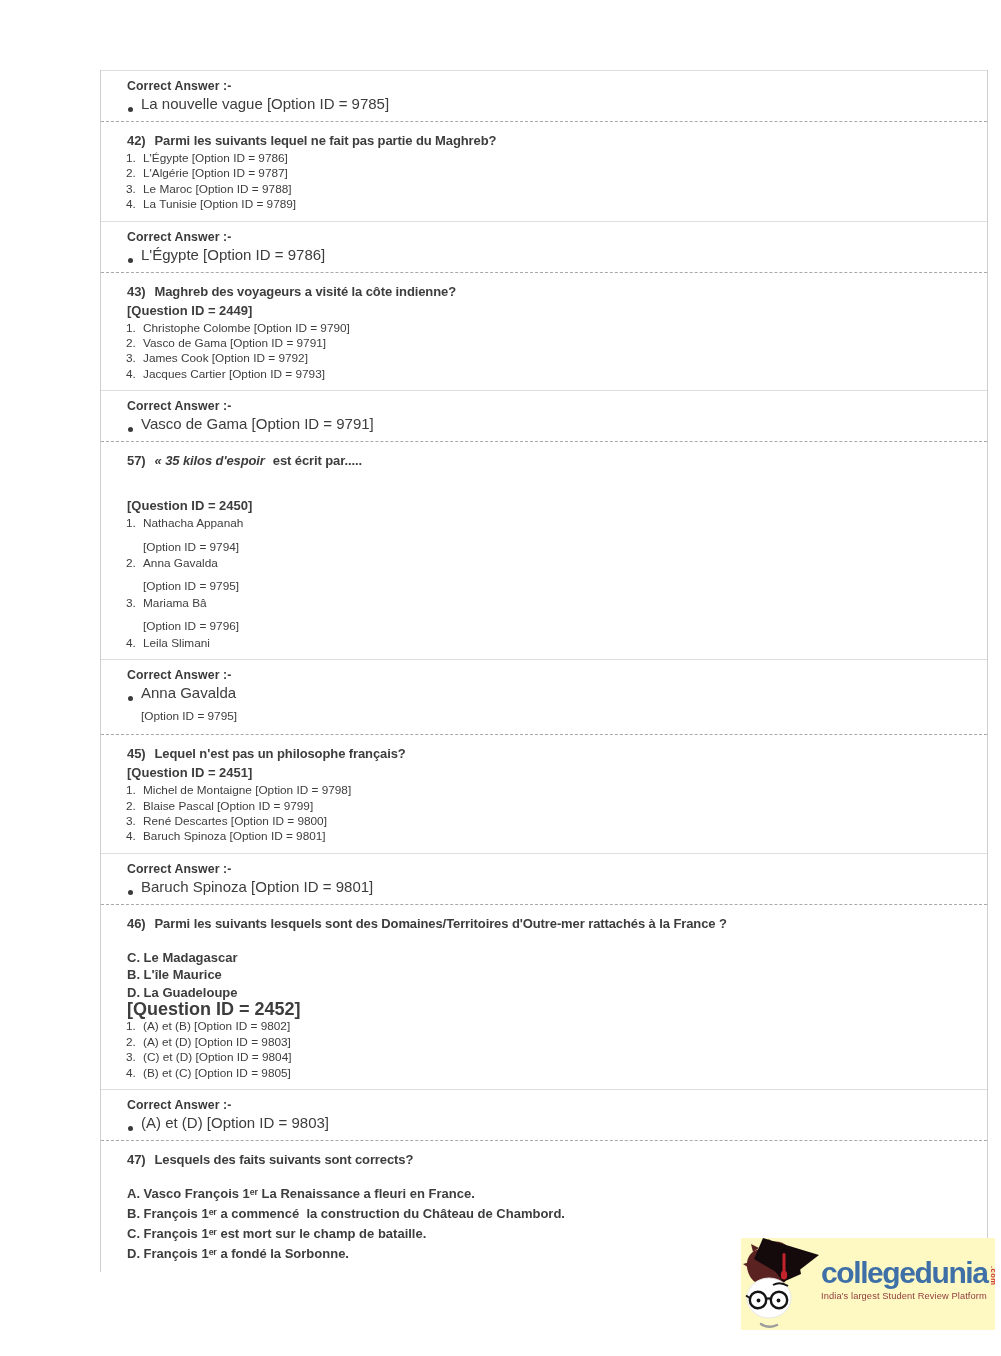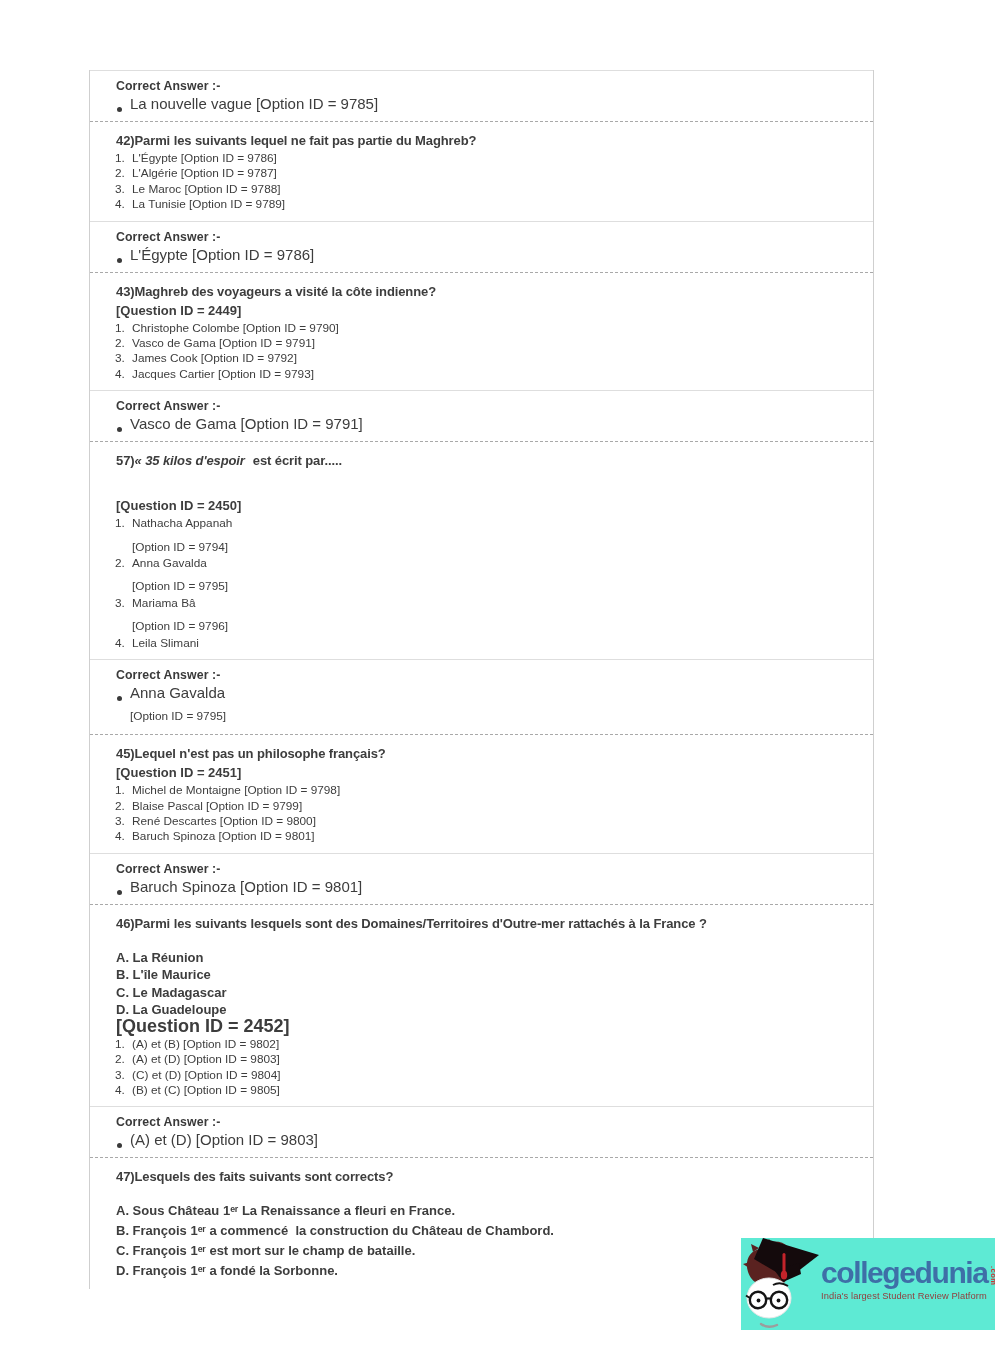--- a/index.html
+++ b/index.html
@@ -3,54 +3,54 @@
 <meta charset="utf-8">
 <style>
   * { margin:0; padding:0; box-sizing:border-box; }
   html,body { background:#ffffff; }
   body {
     width:1001px; height:1356px; position:relative; overflow:hidden;
     font-family:"Liberation Sans","DejaVu Sans",sans-serif;
     color:#3d3d3d;
   }
   .sheet {
-    position:absolute; left:89px; top:70px; width:785px;
+    position:absolute; left:100px; top:70px; width:888px;
     border-left:1px solid #cfcfcf; border-right:1px solid #cfcfcf;
     background:#fff;
   }
   
   .ans {
     border-top:1px solid #dedede;
     border-bottom:1px dashed #a9a9a9;
     padding:7px 26px 9px 26px;
   }
   .ans-label { font-weight:700; font-size:12.3px; line-height:17px; color:#3a3a3a; letter-spacing:0.1px; }
   .ans-row { display:flex; align-items:flex-end; font-size:15px; line-height:17px; }
   .dot { width:5px; height:5px; border-radius:50%; background:#3a3a3a; margin:6px 8px 0 1px; flex:none; }
   .ans-id { font-size:11.8px; line-height:15px; margin:8px 0 1px 14px; }
   
   .qb { padding:9px 26px 8px 26px; }
   .q-head { font-size:13px; font-weight:700; line-height:19px; letter-spacing:-0.1px; }
-  .q-num { }
+  .q-num { margin-right:9px; }
   .q-italic { font-style:italic; }
   .q-rest { margin-left:8px; }
   .q-id { font-size:13px; font-weight:700; line-height:19px; }
   .opts { margin-top:1px; margin-left:-1px; }
   .opt { display:flex; font-size:11.8px; line-height:15.4px; }
   .opt-num { width:17px; flex:none; }
   .opt-id { font-size:11.8px; line-height:15.4px; margin:8px 0 1px 17px; }
   .opt-gap { margin-top:1px; }
   .qid-spaced { margin-top:26px; }
   .stmts-46 { margin-top:16px; }
   .stmt46 { font-size:13px; font-weight:700; line-height:17.4px; white-space:pre-wrap; }
   .stmts-47 { margin-top:15px; }
   .stmt47 { font-size:13px; font-weight:700; line-height:20px; white-space:pre-wrap; }
   .q-id-46 { font-size:18px; font-weight:700; line-height:17.4px; }
   
-  .logo { position:absolute; left:741px; top:1238px; width:254px; height:92px; background:#5eead4; display:flex; }
+  .logo { position:absolute; left:741px; top:1238px; width:254px; height:92px; background:#fef9c3; display:flex; }
   .logo-art { width:80px; height:92px; flex:none; }
   .logo-text { padding-top:20px; margin-left:0; }
   .brand-row { display:flex; align-items:flex-start; }
   .brand { font-size:30px; font-weight:700; color:#3e6fa7; letter-spacing:-1.4px; line-height:30px; }
   .tld { color:#cc3333; font-size:7.5px; font-weight:700; writing-mode:vertical-rl; letter-spacing:0.5px; margin:8px 0 0 1px; }
   .tagline { font-size:9.3px; font-weight:400; color:#913d3d; margin-top:3px; letter-spacing:0.1px; white-space:nowrap; }
 </style>
 </head>
 <body>
 
@@ -193,23 +193,22 @@
       <span class="dot"></span>
       <span>Baruch Spinoza [Option ID = 9801]</span>
     </div>
   </div>
 
   <div class="qb">
     <div class="q-head">
       <span class="q-num">46)</span><span>Parmi les suivants lesquels sont des Domaines/Territoires d'Outre-mer rattachés à la France ?</span>
     </div>
     <div class="stmts-46">
-      <div class="stmt46">A. La Réunion</div>
+      <div class="stmt46">C. Le Madagascar</div>
       <div class="stmt46">B. L'île Maurice</div>
-      <div class="stmt46">C. Le Madagascar</div>
       <div class="stmt46">D. La Guadeloupe</div>
       <div class="q-id-46">[Question ID = 2452]</div>
     </div>
     <div class="opts">
       <div class="opt">
           <span class="opt-num">1.</span>
           <span>(A) et (B) [Option ID = 9802]</span>
         </div>
       <div class="opt">
           <span class="opt-num">2.</span>
@@ -231,21 +230,21 @@
       <span class="dot"></span>
       <span>(A) et (D) [Option ID = 9803]</span>
     </div>
   </div>
 
   <div class="qb">
     <div class="q-head">
       <span class="q-num">47)</span><span>Lesquels des faits suivants sont corrects?</span>
     </div>
     <div class="stmts-47">
-      <div class="stmt47">A. Sous Château 1ᵉʳ La Renaissance a fleuri en France.</div>
+      <div class="stmt47">A. Vasco François 1ᵉʳ La Renaissance a fleuri en France.</div>
       <div class="stmt47">B. François 1ᵉʳ a commencé  la construction du Château de Chambord.</div>
       <div class="stmt47">C. François 1ᵉʳ est mort sur le champ de bataille.</div>
       <div class="stmt47">D. François 1ᵉʳ a fondé la Sorbonne.</div>
     </div>
   </div>
 
 </div>
 
 <div class="logo">
   <svg class="logo-art" viewBox="0 0 80 92" xmlns="http://www.w3.org/2000/svg">

